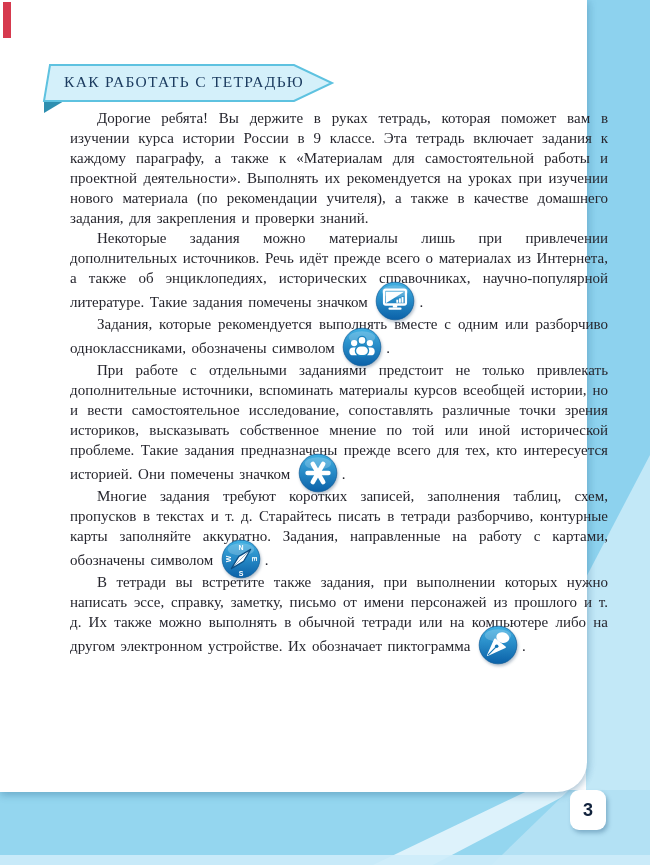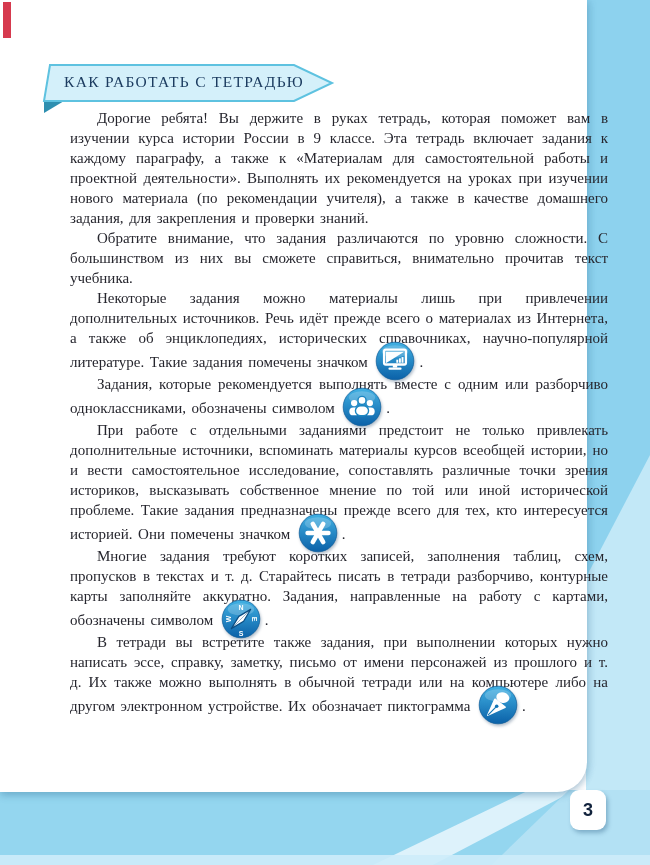--- a/index.html
+++ b/index.html
@@ -67,21 +67,20 @@
   <div class="banner">
     <svg width="310" height="52" viewBox="0 0 310 52">
       <polygon points="8,39 28,39 8,51" fill="#2e8fb0"></polygon>
       <polygon points="14,3 258,3 296,21 258,39 8,39" fill="#d4f0fa" stroke="#5ec2e0" stroke-width="2"></polygon>
     </svg>
     <span class="banner-text">КАК РАБОТАТЬ С ТЕТРАДЬЮ</span>
   </div>
 
   <div class="content-text">
       <p class="para"><span>Дорогие ребята! Вы держите в руках тетрадь, которая поможет вам в изучении курса истории России в 9 классе. Эта тетрадь включает задания к каждому параграфу, а также к «Материалам для самостоятельной работы и проектной деятельности». Выполнять их рекомендуется на уроках при изучении нового материала (по рекомендации учителя), а также в качестве домашнего задания, для закрепления и проверки знаний.</span></p>
-      <p class="para"><span>Обратите внимание, что задания различаются по уровню сложности. С большинством из них вы сможете справиться, внимательно прочитав текст учебника.</span></p>
       <p class="para"><span>Некоторые задания можно материалы лишь при привлечении дополнительных источников. Речь идёт прежде всего о материалах из Интернета, а также об энциклопедиях, исторических справочниках, научно-популярной литературе. Такие задания помечены значком</span>&nbsp;<span class="inline-icon"><svg viewBox="0 0 48 48">
     <defs>
               <linearGradient id="g-mon" x1="0" y1="0" x2="0" y2="1">
       <stop offset="0" stop-color="#41b1e3"></stop>
                 <stop offset="1" stop-color="#0b61a8"></stop>
     </linearGradient>
             </defs>
     <circle cx="24" cy="24" r="21.5" fill="url(#g-mon)" stroke="#0d5d9a" stroke-width="0.8"></circle>
     <ellipse cx="24" cy="13" rx="15" ry="7" fill="#ffffff" opacity="0.20"></ellipse>
     <rect x="11.5" y="11" width="25" height="17" rx="2" fill="none" stroke="#ffffff" stroke-width="2.6"></rect>

